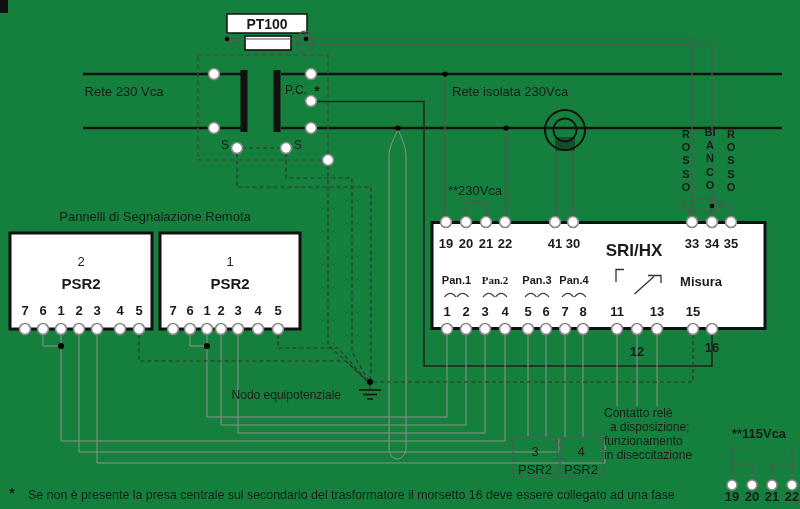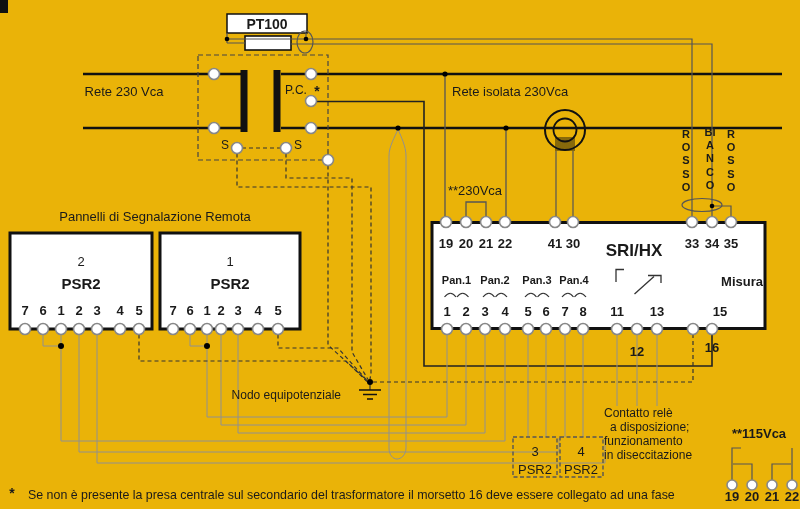--- a/index.html
+++ b/index.html
@@ -1,16 +1,16 @@
 <!DOCTYPE html>
 <html><head>
 <meta charset="utf-8">
 <style>
   html,body{margin:0;padding:0;background:#fff}
-  #stage{position:relative;width:800px;height:509px;background:#eab308;overflow:hidden;
+  #stage{position:relative;width:800px;height:509px;background:#15803d;overflow:hidden;
          font-family:"Liberation Sans",sans-serif;color:#1a1a1a}
   #stage svg{position:absolute;left:0;top:0}
   .lbl{position:absolute;white-space:nowrap;transform:translate(-50%,-50%);color:#1a1a1a}
   .aL{transform:translate(0,-50%)}
   .aR{transform:translate(-100%,-50%)}
   .t11b{font:700 11px/1 "Liberation Sans",sans-serif}
   .t12{font:400 12px/1.15 "Liberation Sans",sans-serif}
   .t13{font:400 13px/1 "Liberation Sans",sans-serif}
   .t13b{font:700 13px/1 "Liberation Sans",sans-serif}
   .t14b{font:700 14px/1 "Liberation Sans",sans-serif}
@@ -190,40 +190,40 @@
   <div id="labels">
       <div class="lbl t14b" style="left: 267px; top: 24px;">PT100</div>
       <div class="lbl t13" style="left: 116px; top: 91px; margin-left: 8px;">Rete 230 Vca</div>
       <div class="lbl t13 aL" style="left: 452px; top: 91px;">Rete isolata 230Vca</div>
       <div class="lbl t12" style="left: 296px; top: 91px;">P.C.</div>
       <div class="lbl t14b" style="left: 317px; top: 91px;">*</div>
       <div class="lbl t12" style="left: 225px; top: 146px;">S</div>
       <div class="lbl t12" style="left: 298px; top: 146px;">S</div>
       <div class="lbl t13" style="left: 475px; top: 190px;">**230Vca</div>
       <div class="lbl t17b" style="left: 634px; top: 250px;">SRI/HX</div>
-      <div class="lbl t13b" style="left: 701px; top: 281px; margin-left: 41px;">Misura</div>
+      <div class="lbl t13b" style="left: 701px; top: 281px;">Misura</div>
       <div class="lbl t13" style="left: 155px; top: 216px;">Pannelli di Segnalazione Remota</div>
       <div class="lbl t13" style="left: 81px; top: 261px;">2</div>
       <div class="lbl t15b" style="left: 81px; top: 283px;">PSR2</div>
       <div class="lbl t13" style="left: 230px; top: 261px;">1</div>
       <div class="lbl t15b" style="left: 230px; top: 283px;">PSR2</div>
       <div class="lbl t13" style="left: 535px; top: 451px;">3</div>
       <div class="lbl t13" style="left: 535px; top: 469px;">PSR2</div>
       <div class="lbl t13" style="left: 581px; top: 451px;">4</div>
       <div class="lbl t13" style="left: 581px; top: 469px;">PSR2</div>
       <div class="lbl t12 aR" style="left: 341px; top: 396px;">Nodo equipotenziale</div>
       <div class="lbl t13b" style="left: 759px; top: 433px;">**115Vca</div>
       <div class="lbl t14b" style="left: 12px; top: 493px;">*</div>
       <div class="lbl t12f aL" style="left: 28px; top: 495px;">Se non è presente la presa centrale sul secondario del trasformatore il morsetto 16 deve essere collegato ad una fase</div>
       <div class="lbl t12 aL" style="left: 604px; top: 414px;">Contatto relè</div>
       <div class="lbl t12 aL" style="left: 604px; top: 428px; margin-left: 6px;">a disposizione;</div>
       <div class="lbl t12 aL" style="left: 604px; top: 442px;">funzionamento</div>
       <div class="lbl t12 aL" style="left: 604px; top: 456px;">in diseccitazione</div>
       <div class="lbl t11b" style="left: 456.5px; top: 280px;">Pan.1</div>
-      <div class="lbl t11b" style="left: 495px; top: 280px;">Pan.2</div>
+      <div class="lbl t11b" style="left: 495px; top: 280px; font-family: Liberation Serif, serif;">Pan.2</div>
       <div class="lbl t11b" style="left: 537px; top: 280px;">Pan.3</div>
       <div class="lbl t11b" style="left: 574px; top: 280px;">Pan.4</div>
       <div class="lbl t13b" style="left: 446px; top: 243px;">19</div>
       <div class="lbl t13b" style="left: 466px; top: 243px;">20</div>
       <div class="lbl t13b" style="left: 486px; top: 243px;">21</div>
       <div class="lbl t13b" style="left: 505px; top: 243px;">22</div>
       <div class="lbl t13b" style="left: 555px; top: 243px;">41</div>
       <div class="lbl t13b" style="left: 573px; top: 243px;">30</div>
       <div class="lbl t13b" style="left: 692px; top: 243px;">33</div>
       <div class="lbl t13b" style="left: 712px; top: 243px;">34</div>
@@ -232,21 +232,21 @@
       <div class="lbl t13b" style="left: 466px; top: 311px;">2</div>
       <div class="lbl t13b" style="left: 485px; top: 311px;">3</div>
       <div class="lbl t13b" style="left: 505px; top: 311px;">4</div>
       <div class="lbl t13b" style="left: 528px; top: 311px;">5</div>
       <div class="lbl t13b" style="left: 546px; top: 311px;">6</div>
       <div class="lbl t13b" style="left: 565px; top: 311px;">7</div>
       <div class="lbl t13b" style="left: 583px; top: 311px;">8</div>
       <div class="lbl t13b" style="left: 617px; top: 311px;">11</div>
       <div class="lbl t13b" style="left: 637px; top: 311px; margin-top: 40px;">12</div>
       <div class="lbl t13b" style="left: 657px; top: 311px;">13</div>
-      <div class="lbl t13b" style="left: 693px; top: 311px; margin-left: 27px;">15</div>
+      <div class="lbl t13b" style="left: 693px; top: 311px;">15</div>
       <div class="lbl t13b" style="left: 712px; top: 311px; margin-top: 36px;">16</div>
       <div class="lbl t13b" style="left: 25px; top: 310px;">7</div>
       <div class="lbl t13b" style="left: 43px; top: 310px;">6</div>
       <div class="lbl t13b" style="left: 61px; top: 310px;">1</div>
       <div class="lbl t13b" style="left: 79px; top: 310px;">2</div>
       <div class="lbl t13b" style="left: 97px; top: 310px;">3</div>
       <div class="lbl t13b" style="left: 120px; top: 310px;">4</div>
       <div class="lbl t13b" style="left: 139px; top: 310px;">5</div>
       <div class="lbl t13b" style="left: 173px; top: 310px;">7</div>
       <div class="lbl t13b" style="left: 190px; top: 310px;">6</div>

